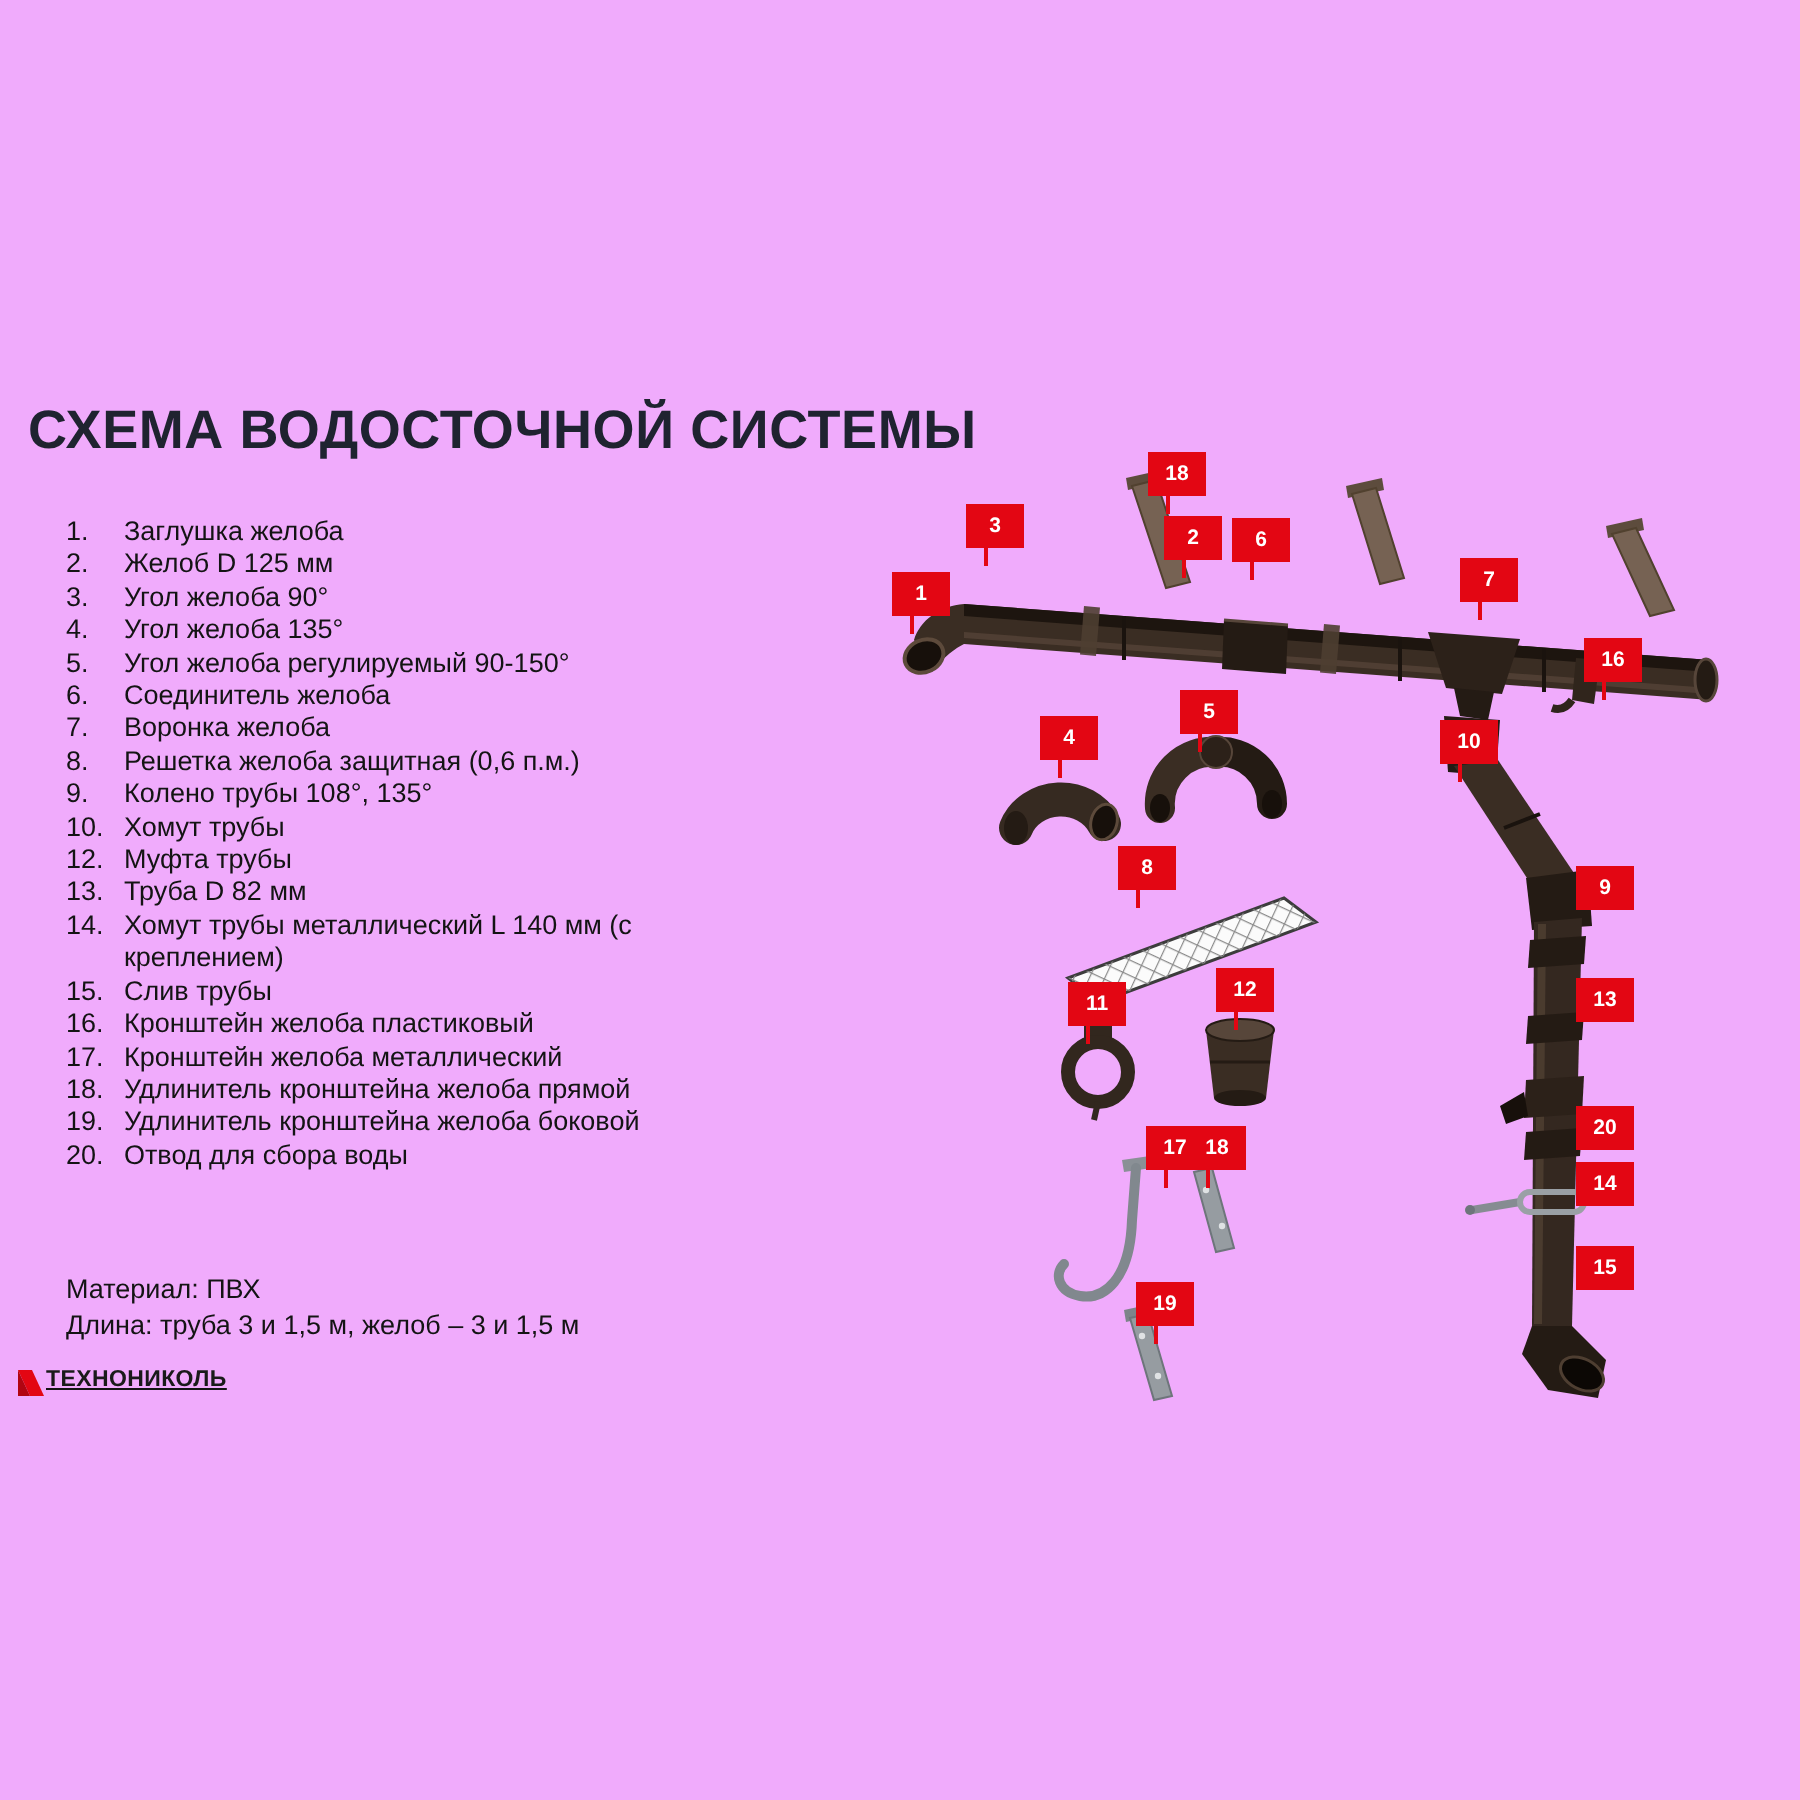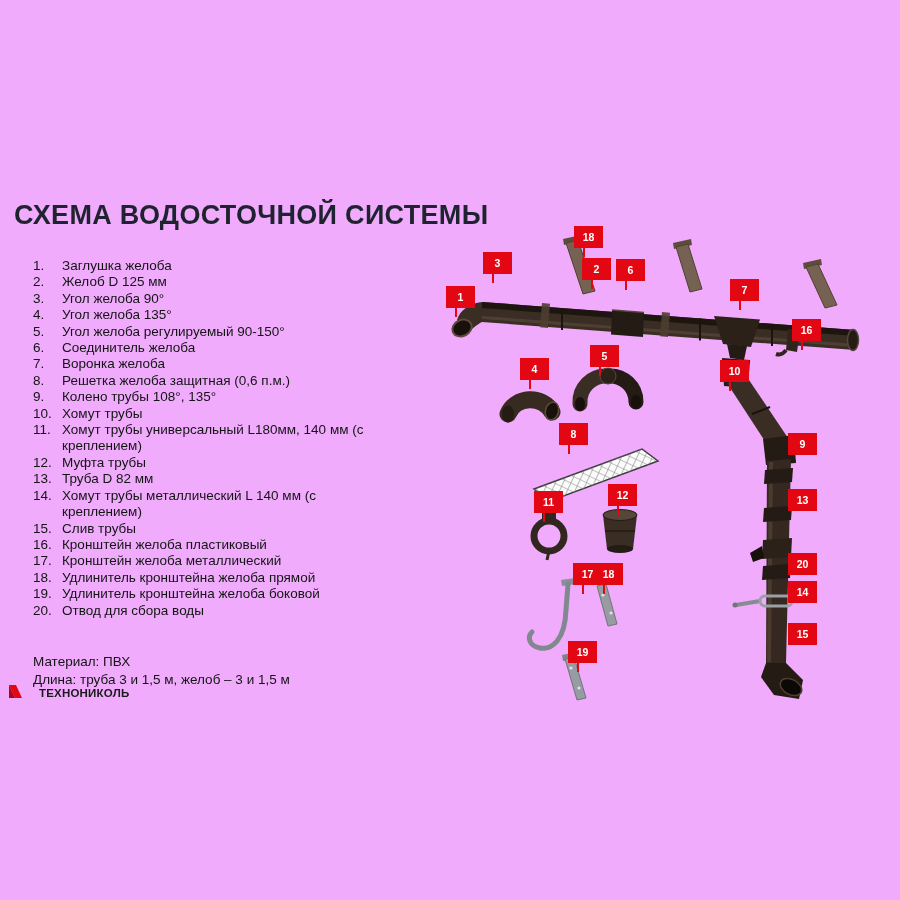--- a/index.html
+++ b/index.html
@@ -14,23 +14,23 @@
   }
   .title{
     position:absolute;left:14px;top:200px;margin:0;
     font-size:27px;font-weight:bold;letter-spacing:.3px;color:var(--title-ink);
     white-space:nowrap;
   }
   .list{position:absolute;left:33px;top:258px;width:362px;font-size:13.5px;line-height:16.4px;}
   .row{display:flex;}
   .row .num{width:29px;flex:none;}
   .row .txt{width:330px;}
-  .notes{position:absolute;left:33px;top:636px;font-size:13.5px;line-height:17.5px;margin-top:17px;}
+  .notes{position:absolute;left:33px;top:636px;font-size:13.5px;line-height:17.5px;}
   .notes p{margin:0;}
-  .logo{position:absolute;left:8px;top:684px;display:flex;align-items:flex-end;gap:16px;}
+  .logo{position:absolute;left:8px;top:684px;display:flex;align-items:flex-start;gap:0;text-decoration:underline;}
   .logo-text{font-size:11.5px;font-weight:bold;color:#1a1a1a;letter-spacing:.2px;}
   .diagram{position:absolute;left:0;top:0;width:900px;height:900px;}
   .labels-layer{position:absolute;left:0;top:0;width:900px;height:900px;pointer-events:none;}
   .plabel{
     position:absolute;width:29px;height:22px;background:var(--accent);color:#fff;
     font-size:10.5px;font-weight:bold;display:flex;align-items:center;justify-content:center;
   }
   .plabel.tail::after{
     content:'';position:absolute;left:9px;top:22px;width:2px;height:9px;background:var(--accent);
   }
@@ -75,24 +75,20 @@
         <span class="num">8.</span>
         <span class="txt">Решетка желоба защитная (0,6 п.м.)</span>
       </div>
       <div class="row">
         <span class="num">9.</span>
         <span class="txt">Колено трубы 108°, 135°</span>
       </div>
       <div class="row">
         <span class="num">10.</span>
         <span class="txt">Хомут трубы</span>
-      </div>
-      <div class="row">
-        <span class="num">11.</span>
-        <span class="txt">Хомут трубы универсальный L180мм, 140 мм (с креплением)</span>
       </div>
       <div class="row">
         <span class="num">12.</span>
         <span class="txt">Муфта трубы</span>
       </div>
       <div class="row">
         <span class="num">13.</span>
         <span class="txt">Труба D 82 мм</span>
       </div>
       <div class="row">

